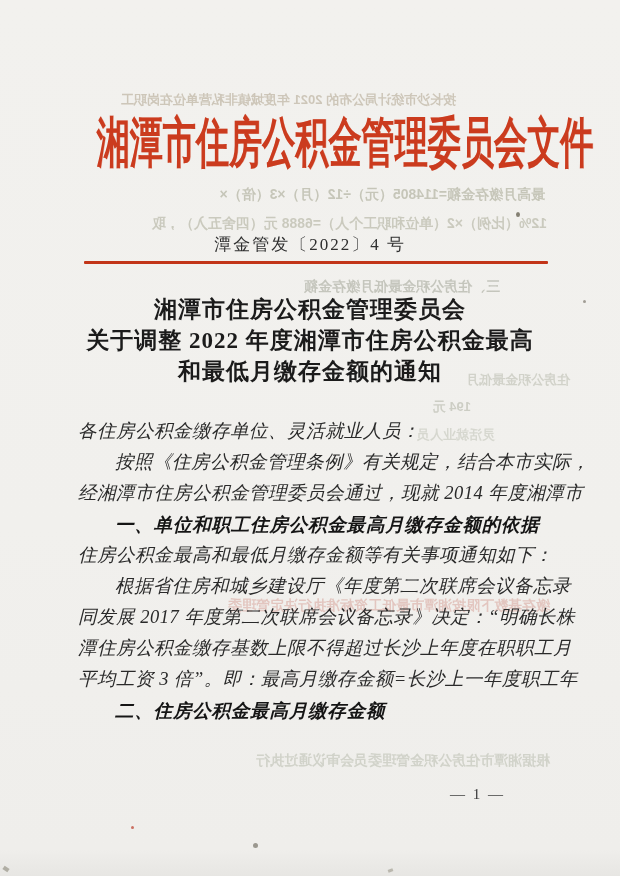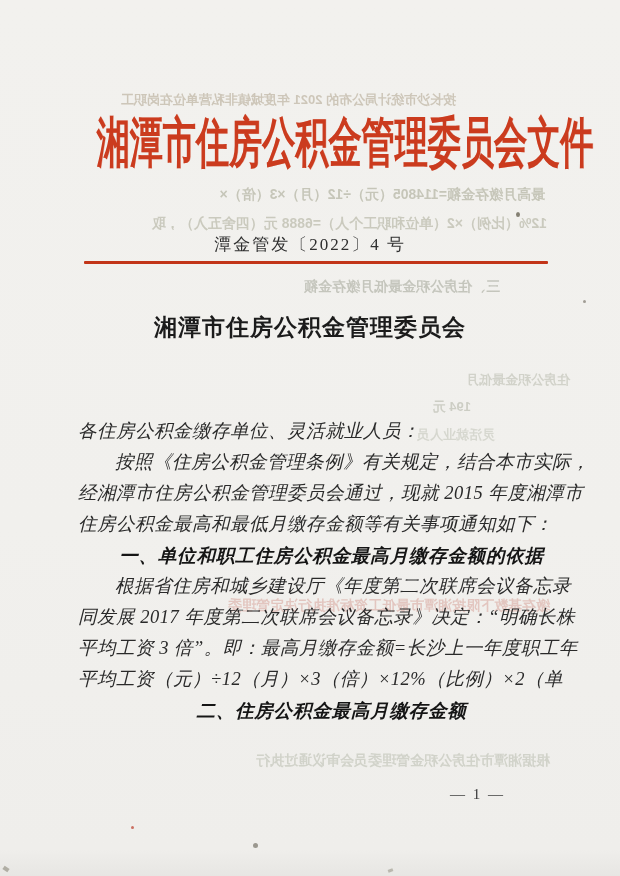--- a/index.html
+++ b/index.html
@@ -61,21 +61,21 @@
     top: 261px;
     left: 84px;
     width: 464px;
     height: 3px;
     background: #c23418;
     border-radius: 1px;
   }
   
   .doc-title {
     position: absolute;
-    top: 312px;
+    top: 294px;
     left: 0;
     width: 620px;
     text-align: center;
     font-size: 23px;
     font-weight: 700;
     color: #1b1b1b;
     line-height: 31px;
     letter-spacing: 1px;
   }
   
@@ -87,21 +87,21 @@
     font-size: 18.5px;
     color: #2a2a2a;
     letter-spacing: 0.5px;
     font-style: italic;
   }
   .body-line {
     height: 31px;
     line-height: 31px;
     white-space: nowrap;
   }
-  .body-line.indent { padding-left: 37px; text-align: center; }
+  .body-line.indent { padding-left: 37px; }
   .body-line.heading {
     font-family: "Liberation Sans", sans-serif;
     font-weight: 700;
     color: #151515;
     letter-spacing: 0.8px;
   }
   .page-number {
     position: absolute;
     top: 786px;
     left: 450px;
@@ -135,32 +135,34 @@
   <div class="org-title-wrap">
     <span class="org-title">湘潭市住房公积金管理委员会文件</span>
   </div>
 
   <div class="doc-number">潭金管发〔2022〕4 号</div>
 
   <div class="red-rule"></div>
 
   <div class="doc-title">
     <div>湘潭市住房公积金管理委员会</div>
+    <div>关于调整 2022 年度湘潭市住房公积金最高</div>
+    <div>和最低月缴存金额的通知</div>
   </div>
 
   <div class="body-block">
     <div class="body-line">各住房公积金缴存单位、灵活就业人员：</div>
     <div class="body-line indent">按照《住房公积金管理条例》有关规定，结合本市实际，</div>
-    <div class="body-line">经湘潭市住房公积金管理委员会通过，现就 2015 年度湘潭市</div>
+    <div class="body-line">经湘潭市住房公积金管理委员会通过，现就 2014 年度湘潭市</div>
+    <div class="body-line indent heading">一、单位和职工住房公积金最高月缴存金额的依据</div>
     <div class="body-line">住房公积金最高和最低月缴存金额等有关事项通知如下：</div>
-    <div class="body-line indent heading">一、单位和职工住房公积金最高月缴存金额的依据</div>
     <div class="body-line indent">根据省住房和城乡建设厅《年度第二次联席会议备忘录</div>
     <div class="body-line">同发展 2017 年度第二次联席会议备忘录》决定：“明确长株</div>
+    <div class="body-line">潭住房公积金缴存基数上限不得超过长沙上年度在职职工月</div>
     <div class="body-line">平均工资 3 倍”。即：最高月缴存金额=长沙上一年度职工年</div>
-    <div class="body-line">平均工资（元）÷12（月）×3（倍）×12%（比例）×2（单</div>
     <div class="body-line indent heading">二、住房公积金最高月缴存金额</div>
   </div>
 
   <div class="page-number">— 1 —</div>
 
   <div class="speck" style="top:212px; left:516px; width:4px; height:5px; background:#55503f; opacity:0.7;"></div>
   <div class="speck" style="top:300px; left:583px; width:3px; height:3px; background:#6a655a; opacity:0.6;"></div>
   <div class="speck" style="top:826px; left:131px; width:3px; height:3px; background:#c05040; opacity:0.8;"></div>
   <div class="speck" style="top:843px; left:253px; width:5px; height:5px; background:#787468; opacity:0.7;"></div>
   <div class="speck" style="top:867px; left:3px; width:6px; height:4px; background:#8b8778; opacity:0.6; border-radius:0; transform:rotate(35deg);"></div>

